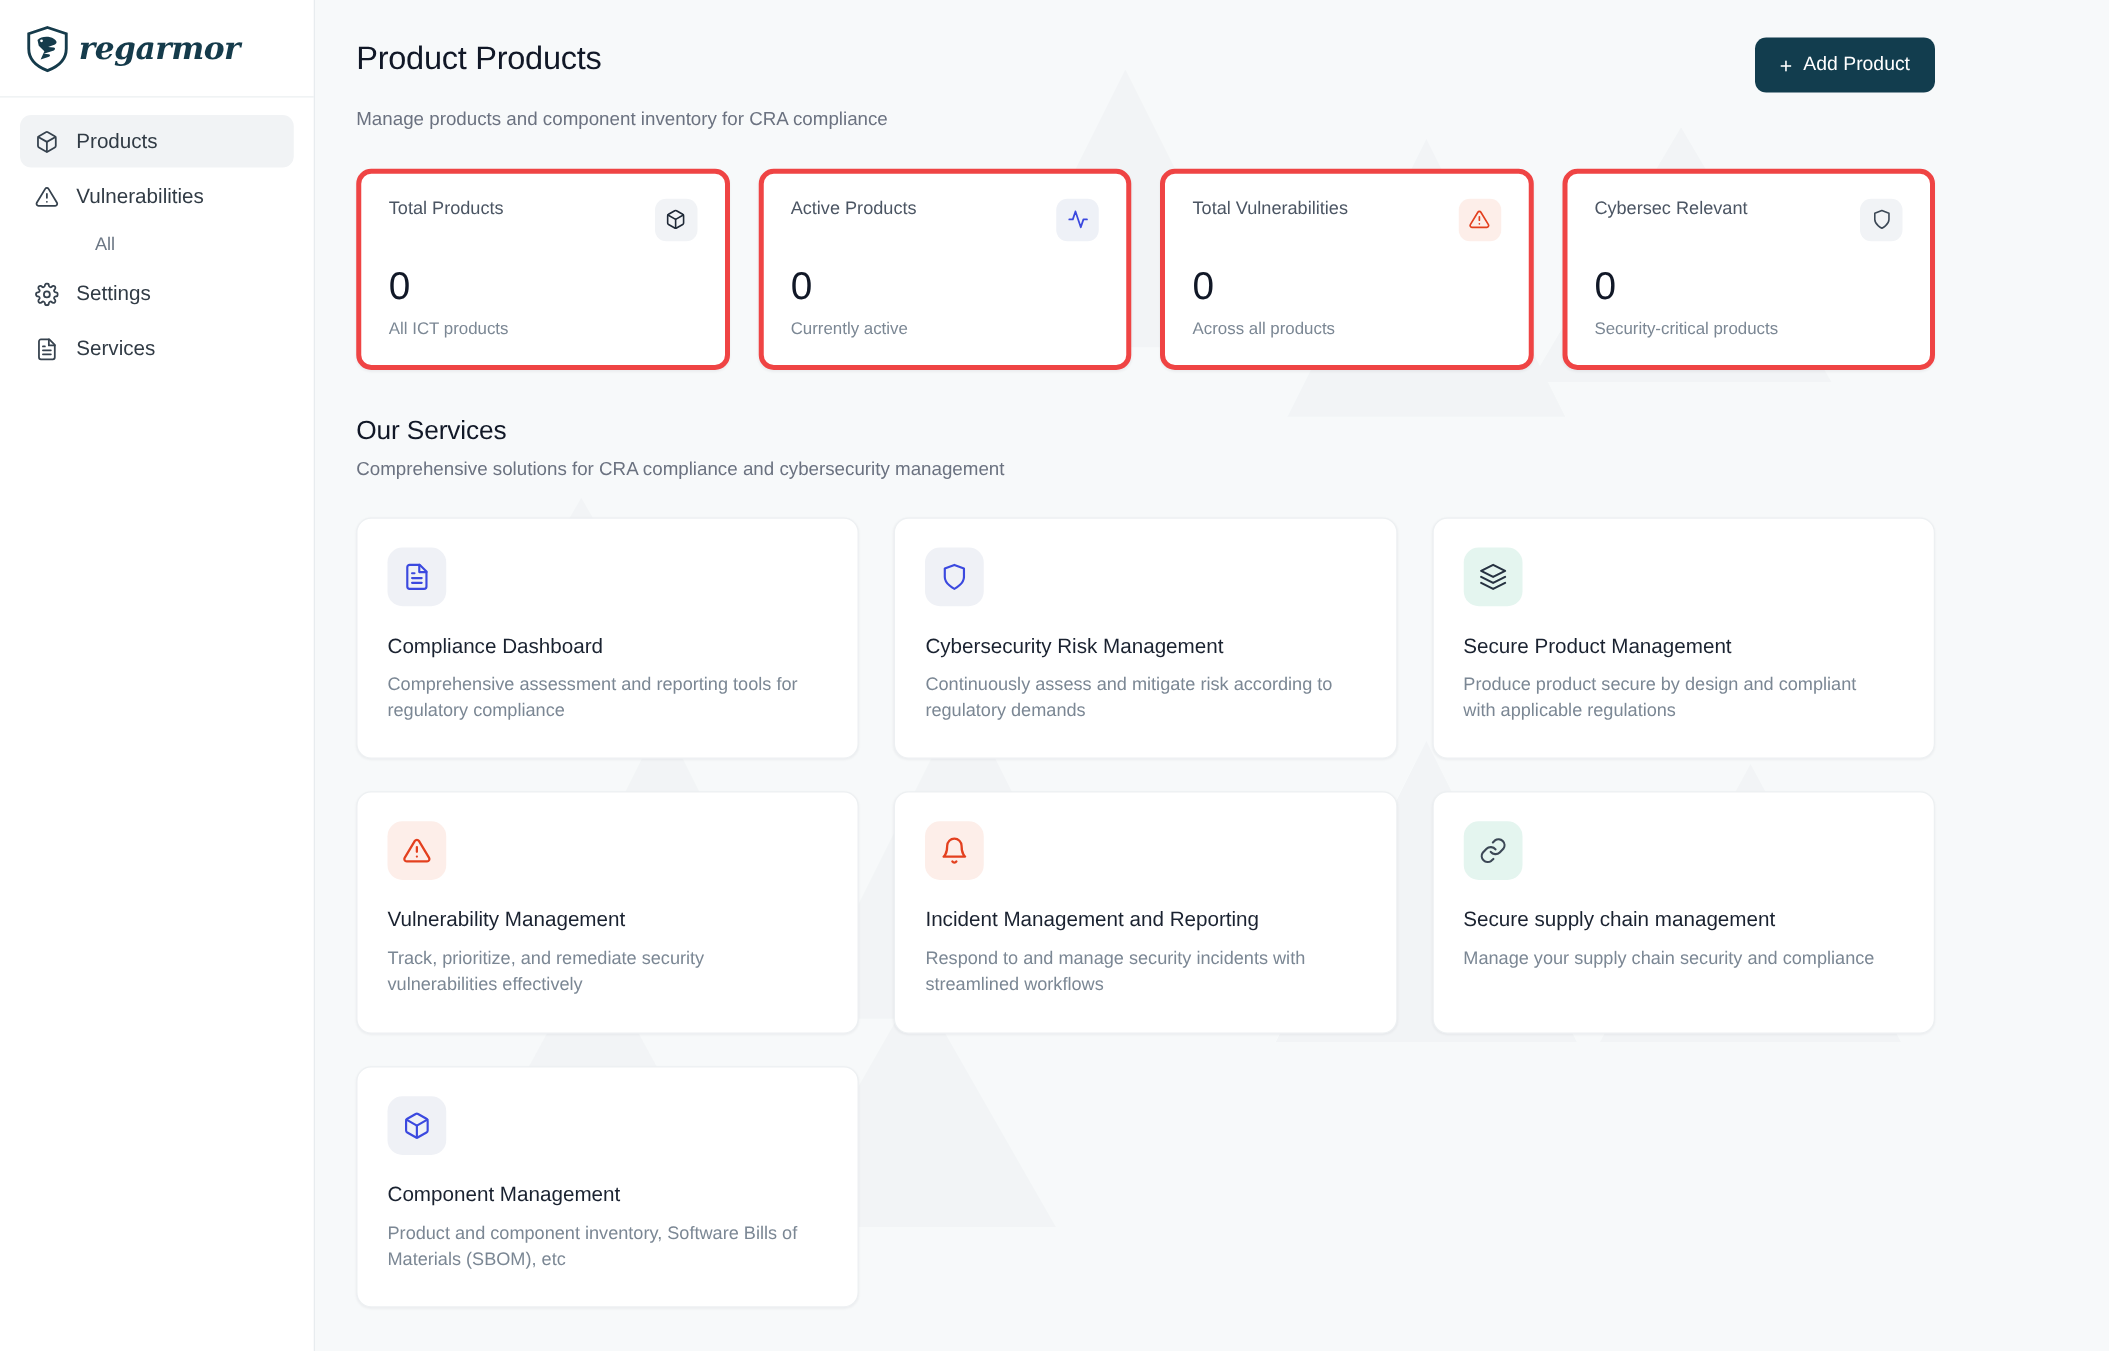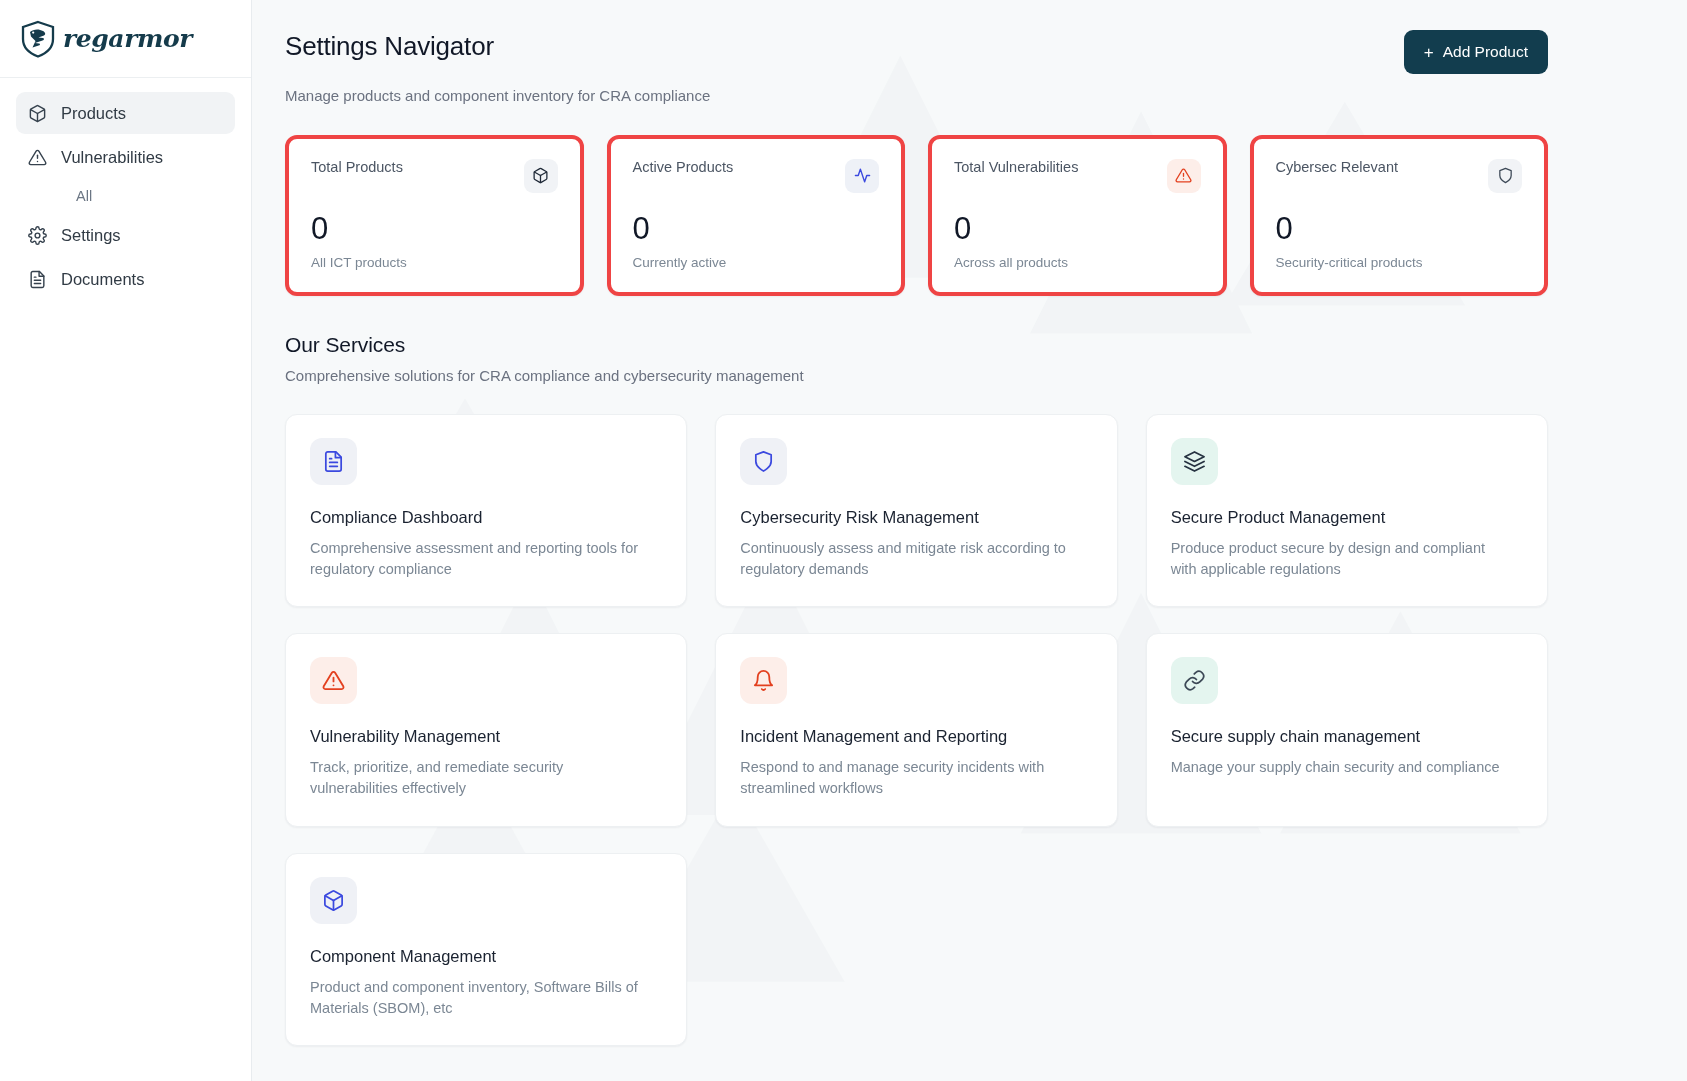--- a/index.html
+++ b/index.html
@@ -279,21 +279,21 @@
       </div>
 
       <div class="nav-item">
         <svg class="nav-icon" viewBox="0 0 24 24" fill="none" stroke="currentColor" stroke-width="1.8" stroke-linecap="round" stroke-linejoin="round">
           <path d="M14.5 2H6a2 2 0 0 0-2 2v16a2 2 0 0 0 2 2h12a2 2 0 0 0 2-2V7.5z"></path>
           <path d="M14 2v6h6"></path>
             <path d="M8 13h8"></path>
             <path d="M8 17h8"></path>
             <path d="M8 9h2"></path>
         </svg>
-        <span>Documents</span>
+        <span>Services</span>
       </div>
 
     </nav>
   </aside>
 
   <main class="main">
 
     <svg class="watermark" viewBox="0 0 1435 1081" preserveAspectRatio="none">
       <g fill="#eef1f3">
         <polygon points="700,60 820,300 580,300"></polygon>
@@ -306,21 +306,21 @@
         <polygon points="240,820 360,1040 120,1040"></polygon>
         <polygon points="520,850 640,1060 400,1060"></polygon>
         <polygon points="230,430 340,620 120,620"></polygon>
       </g>
     </svg>
 
     <div class="content">
 
       <div class="page-head">
         <div>
-          <h1 class="page-title">Settings Navigator</h1>
+          <h1 class="page-title">Product Products</h1>
           <div class="page-sub">Manage products and component inventory for CRA compliance</div>
         </div>
         <button class="add-btn">
           <span class="plus">+</span>
           <span>Add Product</span>
         </button>
       </div>
 
       <section class="stat-grid">
 

